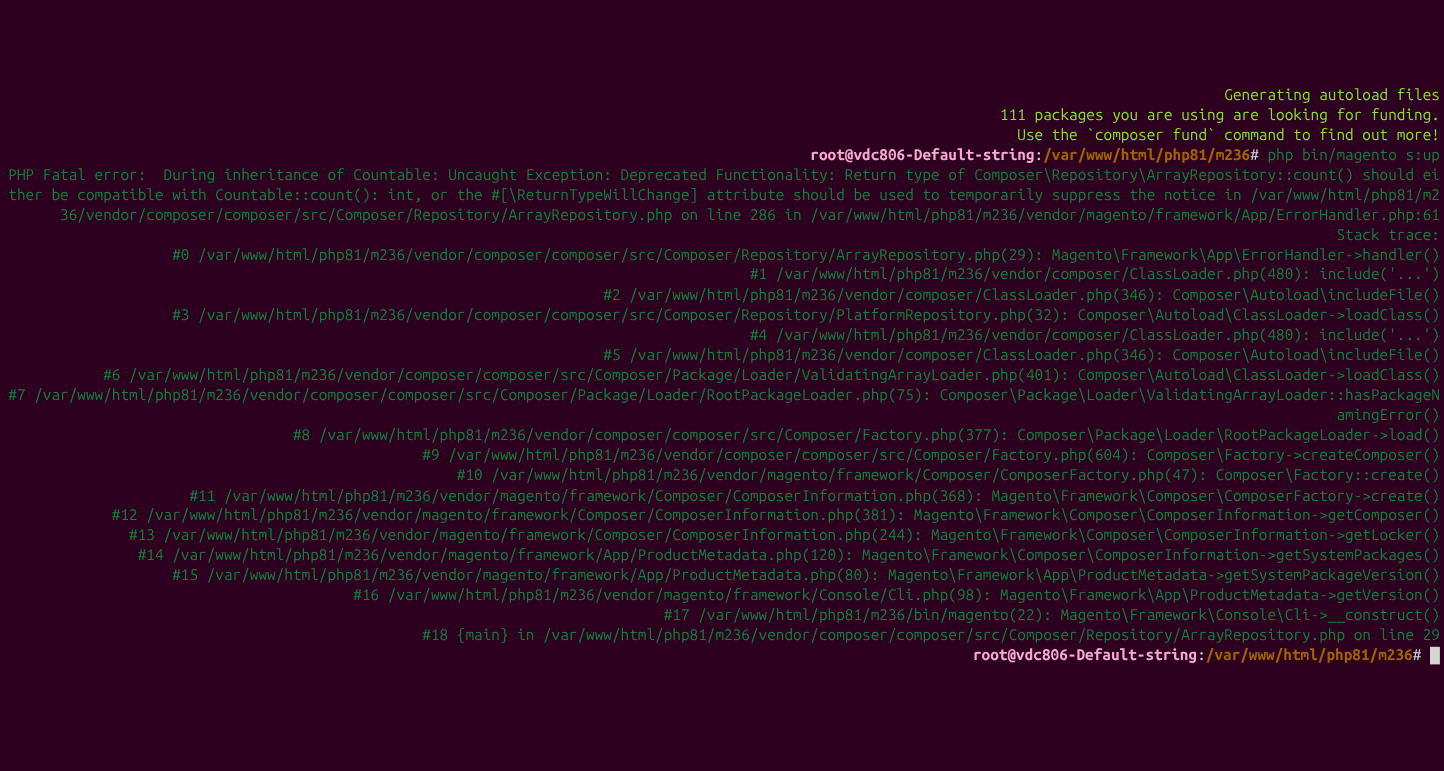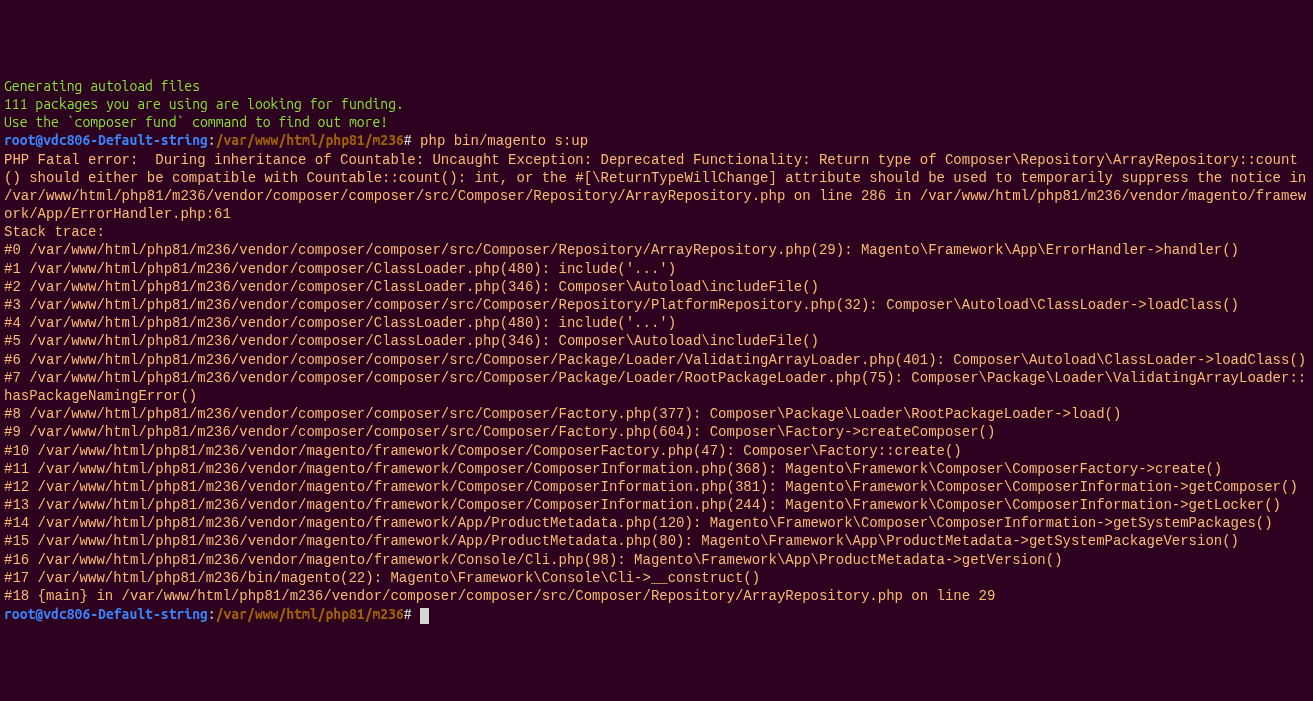--- a/index.html
+++ b/index.html
@@ -1,40 +1,40 @@
 <!DOCTYPE html>
 <html><head>
   <meta charset="utf-8">
   <style>
     * {
       margin: 0;
       padding: 0;
       box-sizing: border-box;
+      text-align: right;
     }
     body {
       background-color: #2c001e;
       font-family: 'Ubuntu Mono', 'Courier New', monospace;
       font-size: 14px;
       line-height: 1.3;
       padding: 4px;
       white-space: pre-wrap;
       word-break: break-all;
       width: 1313px;
       height: 701px;
       overflow: hidden;
     }
     .green {
       color: #8ae234;
     }
     .white {
-      color: #fdba74;
-      font-family: Liberation Mono, monospace;
+      color: #15803d;
     }
     .prompt-user {
-      color: #3b82f6;
+      color: #f9a8d4;
       font-weight: bold;
     }
     .prompt-path {
       color: #a16207;
       font-weight: bold;
     }
     .prompt-white {
       color: #d3d7cf;
     }
     .cursor {

